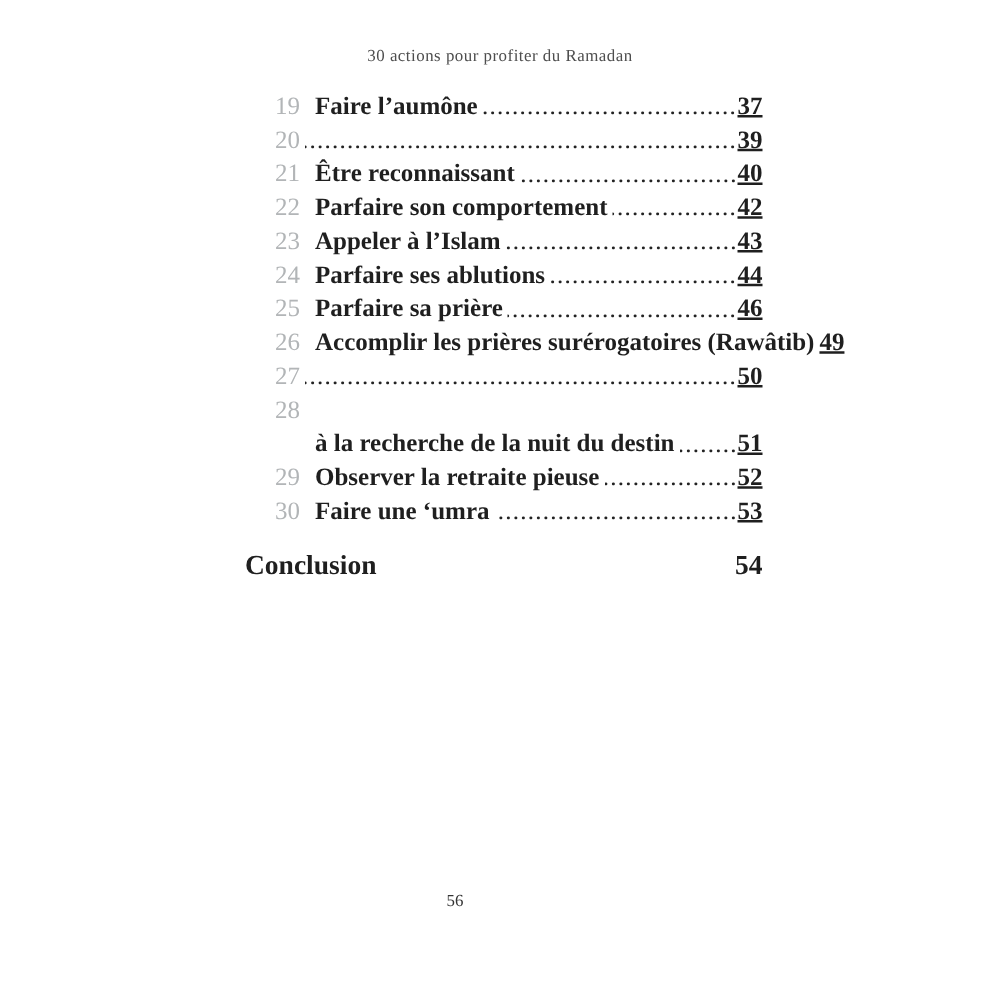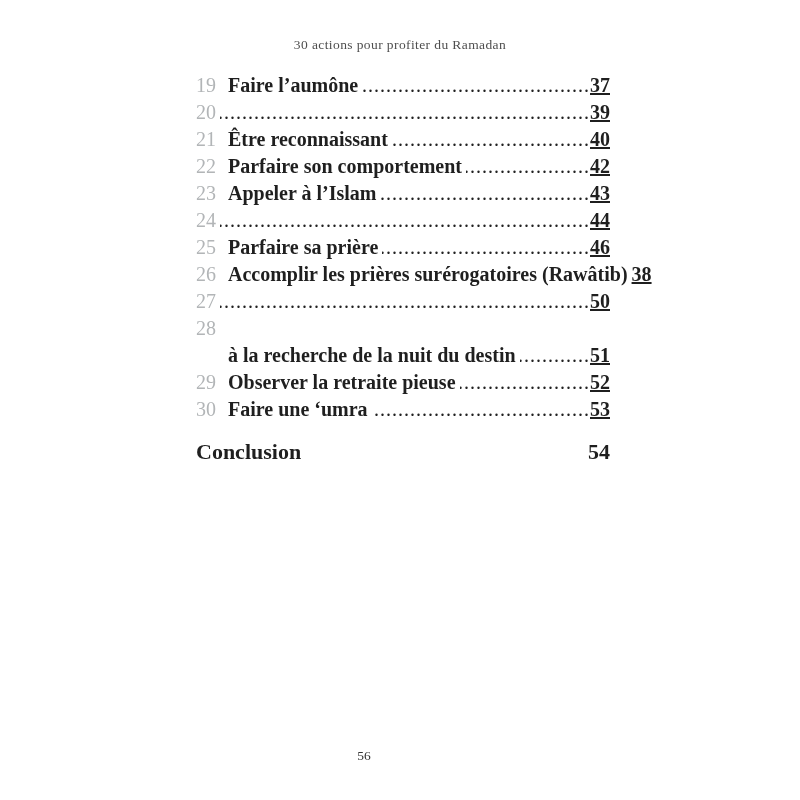--- a/index.html
+++ b/index.html
@@ -31,20 +31,21 @@
     left: 190px;
     width: 420px;
     font-size: 20px;
     font-weight: 600;
   }
   .toc-line {
     display: flex;
     align-items: flex-start;
     line-height: 27px;
     height: 27px;
+    margin-left: 24px;
   }
   .entry-num {
     flex: 0 0 26px;
     text-align: right;
     font-weight: 400;
     color: #b2b5b7;
   }
   .entry-indent {
     flex: 0 0 26px;
   }
@@ -75,21 +76,21 @@
     padding-left: 6px;
     font-size: 22px;
     font-weight: 600;
     line-height: 28px;
   }
   .conclusion-spacer {
     flex: 1 1 auto;
   }
   .page-footer {
     position: absolute;
-    top: 748px;
+    top: 713px;
     left: 0;
     width: 728px;
     text-align: center;
     font-size: 13.5px;
     color: #333333;
   }
 </style>
 </head>
 <body>
 
@@ -142,20 +143,21 @@
       <span class="entry-title">Appeler à l’Islam</span>
       <span class="dot-leader">................................................................................................................................................................</span>
       <span class="entry-page">43</span>
     </div>
 
   </div>
 
   <div>
     <div class="toc-line">
       <span class="entry-num">24</span>
+      <span class="entry-title">Parfaire ses ablutions</span>
       <span class="dot-leader">................................................................................................................................................................</span>
       <span class="entry-page">44</span>
     </div>
 
   </div>
 
   <div>
     <div class="toc-line">
       <span class="entry-num">25</span>
       <span class="entry-title">Parfaire sa prière</span>
@@ -163,21 +165,21 @@
       <span class="entry-page">46</span>
     </div>
 
   </div>
 
   <div>
     <div class="toc-line">
       <span class="entry-num">26</span>
       <span class="entry-title">Accomplir les prières surérogatoires (Rawâtib)</span>
       <span class="dot-leader">................................................................................................................................................................</span>
-      <span class="entry-page">38</span>
+      <span class="entry-page">49</span>
     </div>
 
   </div>
 
   <div>
     <div class="toc-line">
       <span class="entry-num">27</span>
       <span class="dot-leader">................................................................................................................................................................</span>
       <span class="entry-page">50</span>
     </div>

